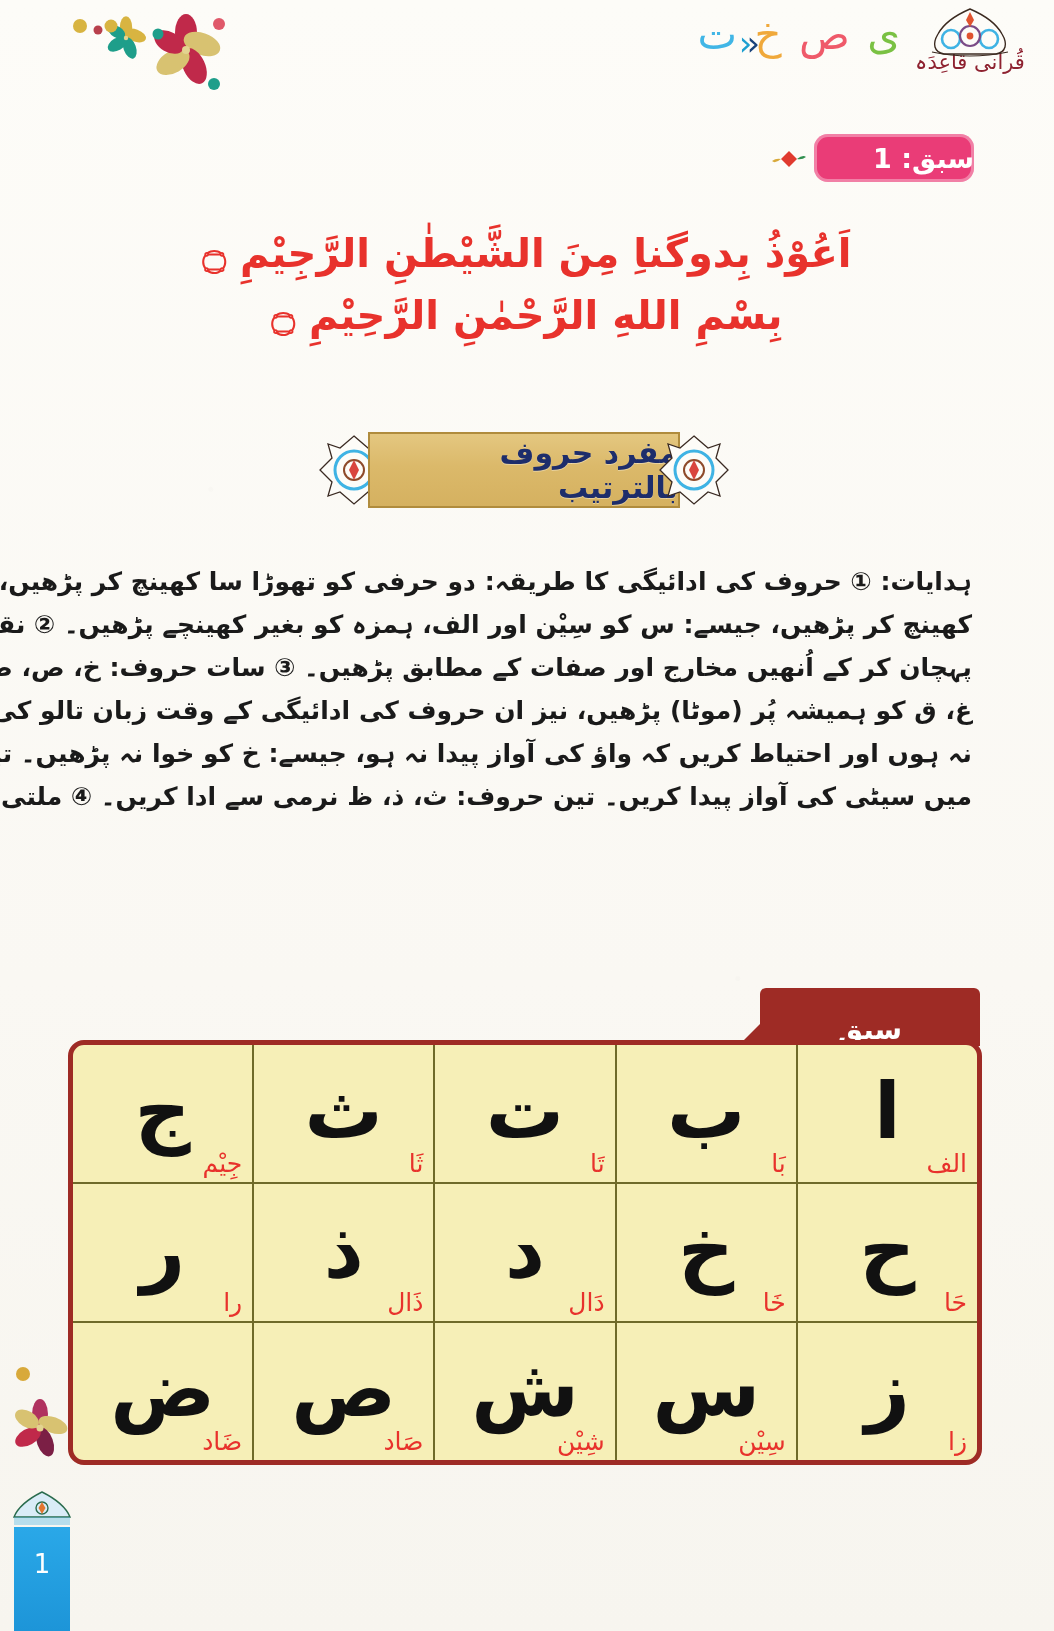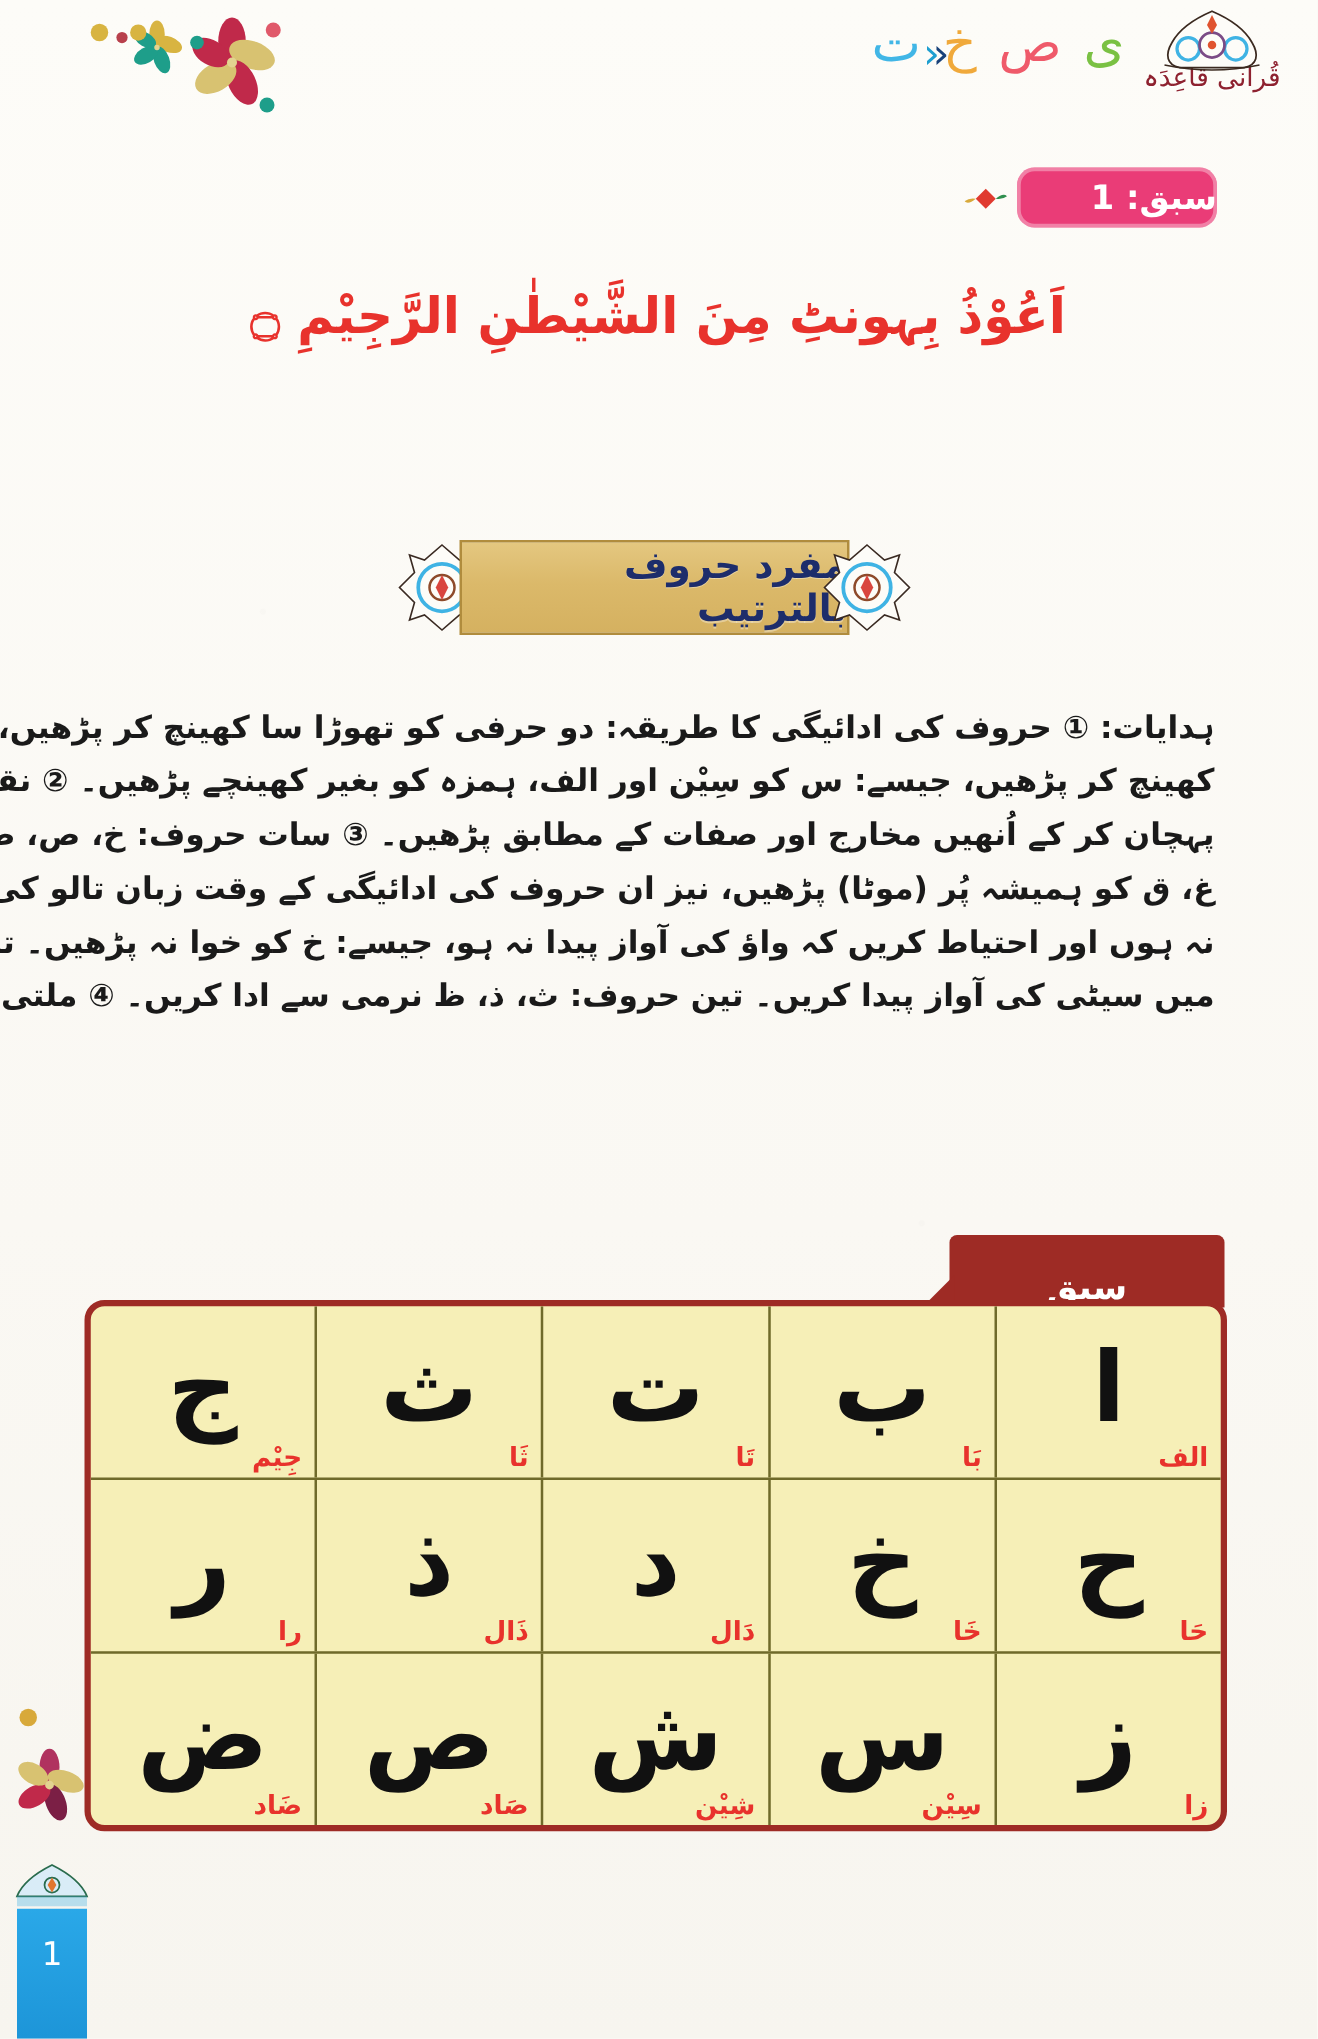--- a/index.html
+++ b/index.html
@@ -122,21 +122,21 @@
     border-left:2px solid #6f6a2a;
     display:flex;align-items:center;justify-content:center;
   }
   .lt-cell:last-child{border-left:none;}
   .lt-glyph{
     font-size:78px;color:#111;line-height:1;font-weight:bold;
     margin-bottom:6px;
   }
   .lt-label{
     position:absolute;right:10px;bottom:4px;
-    font-size:21px;color:#e8322c;font-weight:bold;direction:rtl;
+    font-size:25px;color:#e8322c;font-weight:normal;direction:rtl;
   }
   
   .page-num{
     position:absolute;left:14px;bottom:0;width:56px;height:104px;
     background:linear-gradient(180deg,#2aa8e8 0%,#1d95d8 100%);
     color:#fff;font-size:26px;
     display:flex;align-items:flex-start;justify-content:center;
     padding-top:22px;box-sizing:border-box;
   }
   .page-num-cap{position:absolute;left:6px;bottom:104px;width:72px;height:36px;}
@@ -209,21 +209,22 @@
       <path d="M17 3 L25 11 L17 19 L9 11 Z" fill="#e03a2f"></path>
       <path d="M25 11 q6 -5 9 -2 q-4 3 -9 2 Z" fill="#2f8f4e"></path>
       <path d="M9 11 q-6 5 -9 2 q4 -3 9 -2 Z" fill="#d8a93a"></path>
     </svg>
   </div>
   <div class="lesson-badge">
     <span>سبق: 1</span>
   </div>
 
   <div class="invocation">
-    <div>اَعُوْذُ بِہونٹِ مِنَ الشَّيْطٰنِ الرَّجِيْمِ ۝</div>
+    <div>اَعُوْذُ بِدوگناِ مِنَ الشَّيْطٰنِ الرَّجِيْمِ ۝</div>
+    <div>بِسْمِ اللهِ الرَّحْمٰنِ الرَّحِيْمِ ۝</div>
   </div>
 
   <div class="title-banner">
     <div class="tb-rosette left">
       <svg viewBox="0 0 72 72" width="72" height="72" aria-hidden="true">
         <path d="M36 2 L50 14 L62 10 L58 24 L70 36 L58 48 L62 62 L50 58 L36 70 L22 58 L10 62 L14 48 L2 36 L14 24 L10 10 L22 14 Z" fill="#fdfcf8" stroke="#3a2a22" stroke-width="1.3"></path>
         <circle cx="36" cy="36" r="19" fill="none" stroke="#3fb3e4" stroke-width="3"></circle>
         <circle cx="36" cy="36" r="10" fill="none" stroke="#8e4a2a" stroke-width="2"></circle>
         <path d="M36 26 l5 10 -5 10 -5 -10 Z" fill="#d9453e"></path>
       </svg>

